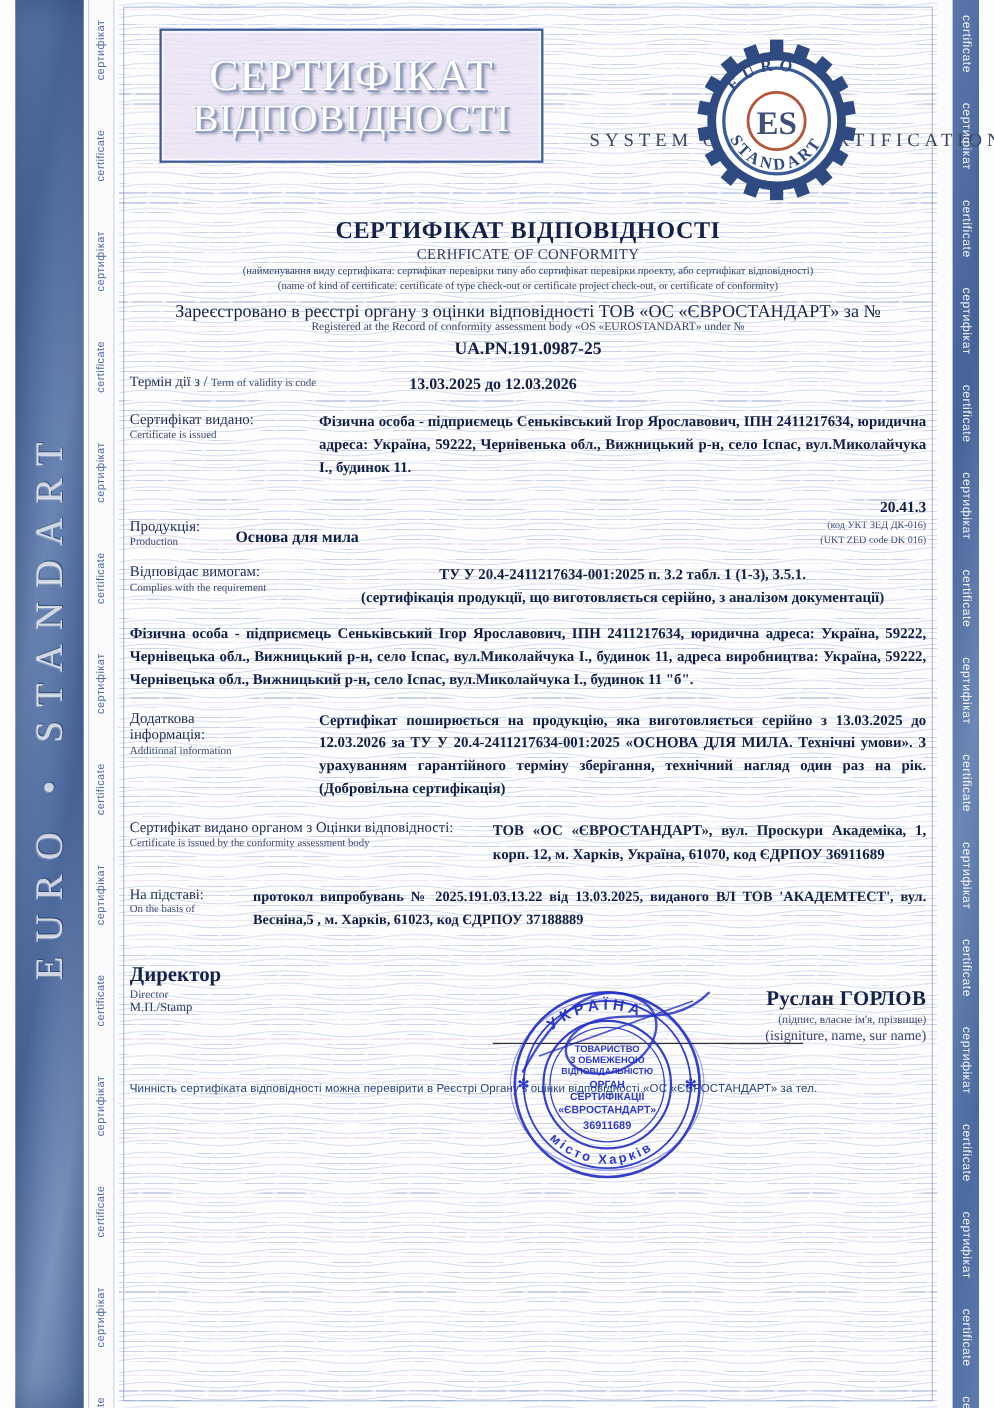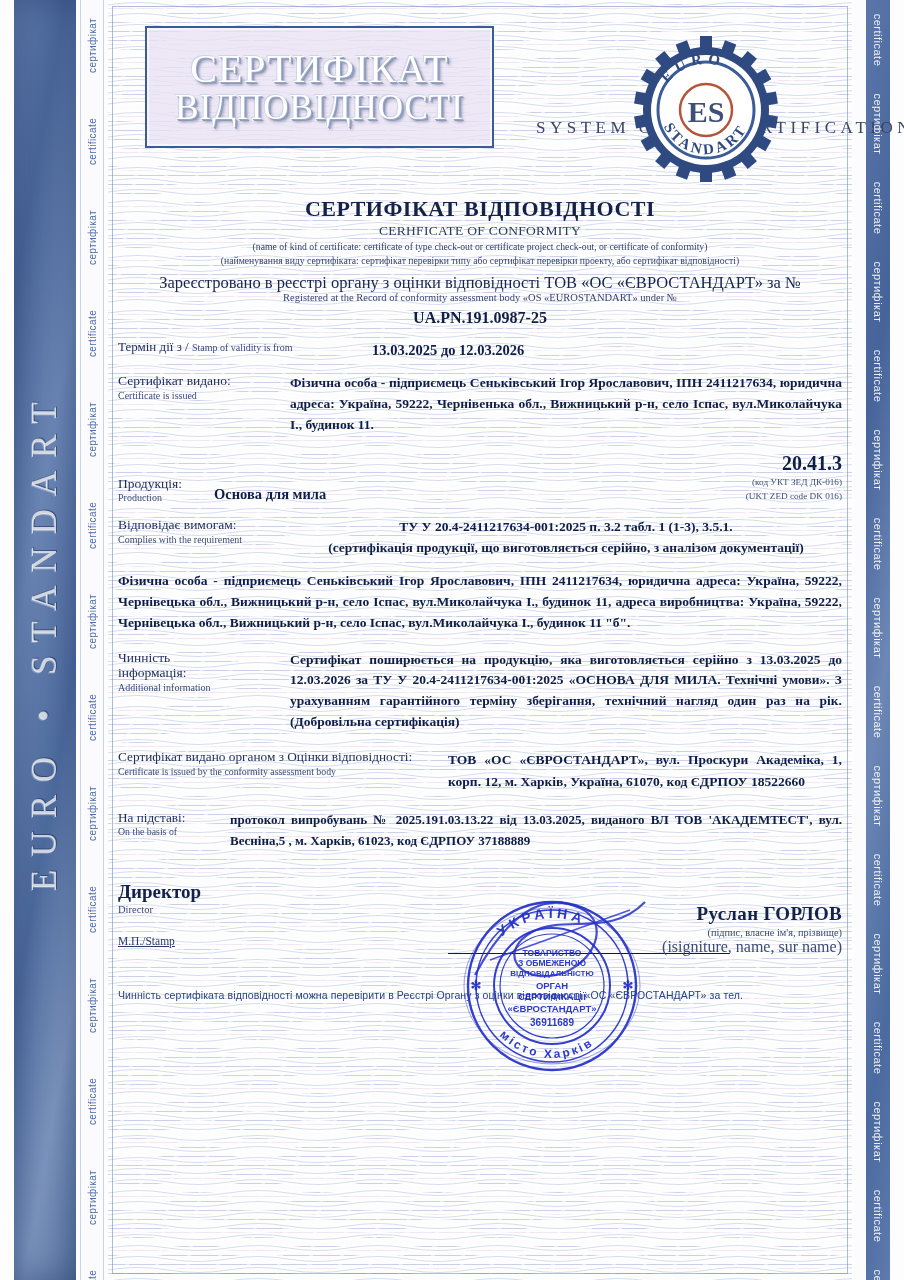--- a/index.html
+++ b/index.html
@@ -156,40 +156,40 @@
   .row .val.nojust{text-align:center;}
   .row.term .lab{width:236px;flex:0 0 236px;font-size:13px;}
   .row.term .val{font-weight:700;font-size:14.5px;text-align:left;padding-left:18px;}
   .prod-row{display:flex;align-items:flex-end;margin-top:16px;}
   .prod-row .lab{width:96px;flex:0 0 96px;font-size:13.5px;}
   .prod-row .lab .en{display:block;font-size:10px;color:#3b4a74;}
   .prod-row .pname{flex:1;font-size:14.5px;font-weight:700;color:#0f1e46;}
   .prod-row .code{
     width:190px;flex:0 0 190px;text-align:right;
   }
-  .prod-row .code .num{font-size:20px;font-weight:700;color:#0f1e46;margin-left:10px;}
+  .prod-row .code .num{font-size:14px;font-weight:700;color:#0f1e46;margin-left:10px;}
   .prod-row .code .sub{font-size:9.2px;color:#3f4f7a;display:block;line-height:1.3;margin-top:2px;}
   .issuer-row{display:flex;align-items:flex-start;margin-top:16px;}
   .issuer-row .lab{width:330px;flex:0 0 330px;font-size:13.3px;line-height:1.2;}
   .issuer-row .lab .en{display:block;font-size:9.8px;color:#3b4a74;margin-top:1px;}
   .issuer-row .val{flex:1;font-size:13.5px;font-weight:700;color:#0f1e46;line-height:1.6;text-align:justify;}
   .basis-row{display:flex;align-items:flex-start;margin-top:18px;}
   .basis-row .lab{width:112px;flex:0 0 112px;font-size:13.2px;line-height:1.2;}
   .basis-row .lab .en{display:block;font-size:9.8px;color:#3b4a74;}
   .basis-row .val{flex:1;font-size:13px;font-weight:700;color:#0f1e46;line-height:1.55;text-align:justify;}
   
   .sign-block{position:relative;margin-top:30px;height:104px;}
   .sign-left{position:absolute;left:0;top:0;}
   .sign-left .d{font-size:19px;font-weight:700;color:#13224a;}
   .sign-left .en{font-size:10.5px;color:#3b4a74;margin-top:1px;}
-  .sign-left .mp{font-size:11.5px;color:#2b3a66;margin-top:20px;text-decoration:underline;}
+  .sign-left .mp{font-size:11.5px;color:#2b3a66;margin-top:0;}
   .sign-right{position:absolute;right:0;top:22px;text-align:right;width:250px;}
   .sign-right .nm{font-size:19px;font-weight:700;color:#13224a;letter-spacing:0.3px;}
   .sign-right .c1{font-size:10.3px;color:#3b4a74;margin-top:2px;}
-  .sign-right .c2{font-size:16px;color:#3b4a74;}
+  .sign-right .c2{font-size:13px;color:#3b4a74;}
   .sign-line{
     position:absolute;left:330px;right:112px;top:72px;
     border-top:1.6px solid #1b1b1b;
   }
   .footer-note{
     margin-top:4px;font-family:"Liberation Sans",sans-serif;
     font-size:10.5px;color:#27457e;letter-spacing:0.1px;
   }
   
   .stamp{
@@ -314,30 +314,30 @@
           <textPath href="#arcBotPath" startOffset="13%">STANDART</textPath>
         </text>
       </g>
     </svg>
   </div>
 
   <div class="doc">
 
     <div class="main-head">СЕРТИФІКАТ ВІДПОВІДНОСТІ</div>
     <div class="main-head-en">CERHFICATE OF CONFORMITY</div>
+    <div class="tiny-note">(найменування виду сертифіката: сертифікат перевірки типу або сертифікат перевірки проекту, або сертифікат відповідності)</div>
     <div class="tiny-note">(name of kind of certificate: certificate of type check-out or certificate project check-out, or certificate of conformity)</div>
-    <div class="tiny-note">(найменування виду сертифіката: сертифікат перевірки типу або сертифікат перевірки проекту, або сертифікат відповідності)</div>
 
     <div class="reg-line">Зареєстровано в реєстрі органу з оцінки відповідності ТОВ «ОС «ЄВРОСТАНДАРТ» за №</div>
     <div class="reg-line-en">Registered at the Record of conformity assessment body «OS «EUROSTANDART» under №</div>
     <div class="reg-no">UA.PN.191.0987-25</div>
 
     <div class="row term">
       <div class="lab">
-        <span>Термін дії з / </span><span class="en" style="display:inline;font-size:10px;">Stamp of validity is from</span>
+        <span>Термін дії з / </span><span class="en" style="display:inline;font-size:10px;">Term of validity is code</span>
       </div>
       <div class="val">13.03.2025 до 12.03.2026</div>
     </div>
 
     <div class="row">
       <div class="lab">
         <span>Сертифікат видано:</span>
         <span class="en">Certificate is issued</span>
       </div>
       <div class="val">Фізична особа - підприємець Сеньківський Ігор Ярославович, ІПН 2411217634, юридична адреса: Україна, 59222, Чернівенька обл., Вижницький р-н, село Іспас, вул.Миколайчука І., будинок 11.</div>
@@ -366,33 +366,33 @@
         <div>(сертифікація продукції, що виготовляється серійно, з аналізом документації)</div>
       </div>
     </div>
 
     <div class="row">
       <div class="val">Фізична особа - підприємець Сеньківський Ігор Ярославович, ІПН 2411217634, юридична адреса: Україна, 59222, Чернівецька обл., Вижницький р-н, село Іспас, вул.Миколайчука І., будинок 11, адреса виробництва: Україна, 59222, Чернівецька обл., Вижницький р-н, село Іспас, вул.Миколайчука І., будинок 11 "б".</div>
     </div>
 
     <div class="row" style="margin-top:16px;">
       <div class="lab">
-        <span>Чинність</span><br>
+        <span>Додаткова</span><br>
         <span>інформація:</span>
         <span class="en">Additional information</span>
       </div>
       <div class="val">Сертифікат поширюється на продукцію, яка виготовляється серійно з 13.03.2025 до 12.03.2026 за ТУ У 20.4-2411217634-001:2025 «ОСНОВА ДЛЯ МИЛА. Технічні умови». З урахуванням гарантійного терміну зберігання, технічний нагляд один раз на рік. (Добровільна сертифікація)</div>
     </div>
 
     <div class="issuer-row">
       <div class="lab">
         <span>Сертифікат видано органом з Оцінки відповідності:</span>
         <span class="en">Certificate is issued by the conformity assessment body</span>
       </div>
-      <div class="val">ТОВ «ОС «ЄВРОСТАНДАРТ», вул. Проскури Академіка, 1, корп. 12, м. Харків, Україна, 61070, код ЄДРПОУ 18522660</div>
+      <div class="val">ТОВ «ОС «ЄВРОСТАНДАРТ», вул. Проскури Академіка, 1, корп. 12, м. Харків, Україна, 61070, код ЄДРПОУ 36911689</div>
     </div>
 
     <div class="basis-row">
       <div class="lab">
         <span>На підставі:</span>
         <span class="en">On the basis of</span>
       </div>
       <div class="val">протокол випробувань № 2025.191.03.13.22 від 13.03.2025, виданого ВЛ ТОВ 'АКАДЕМТЕСТ', вул. Весніна,5 , м. Харків, 61023, код ЄДРПОУ 37188889</div>
     </div>
 

